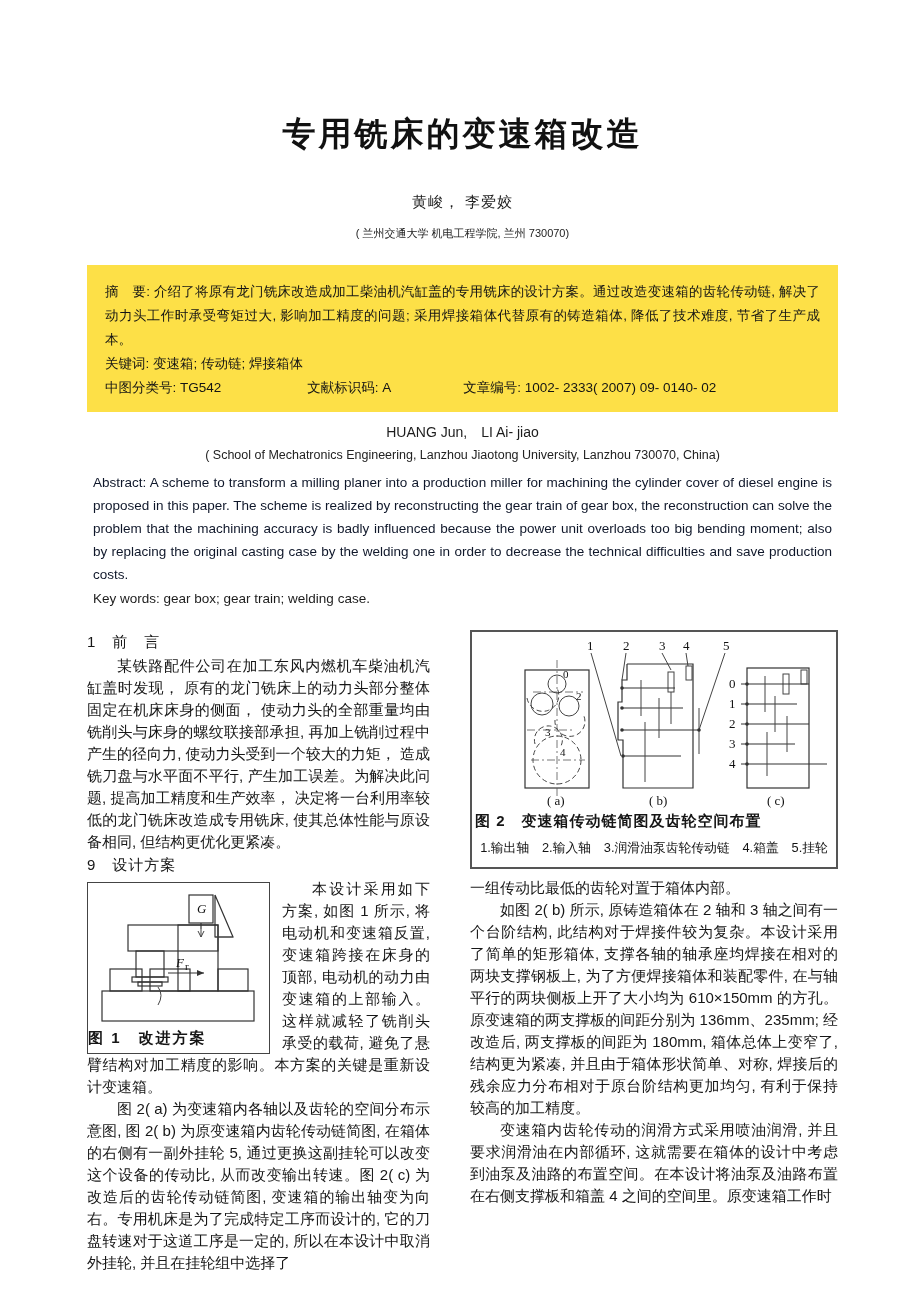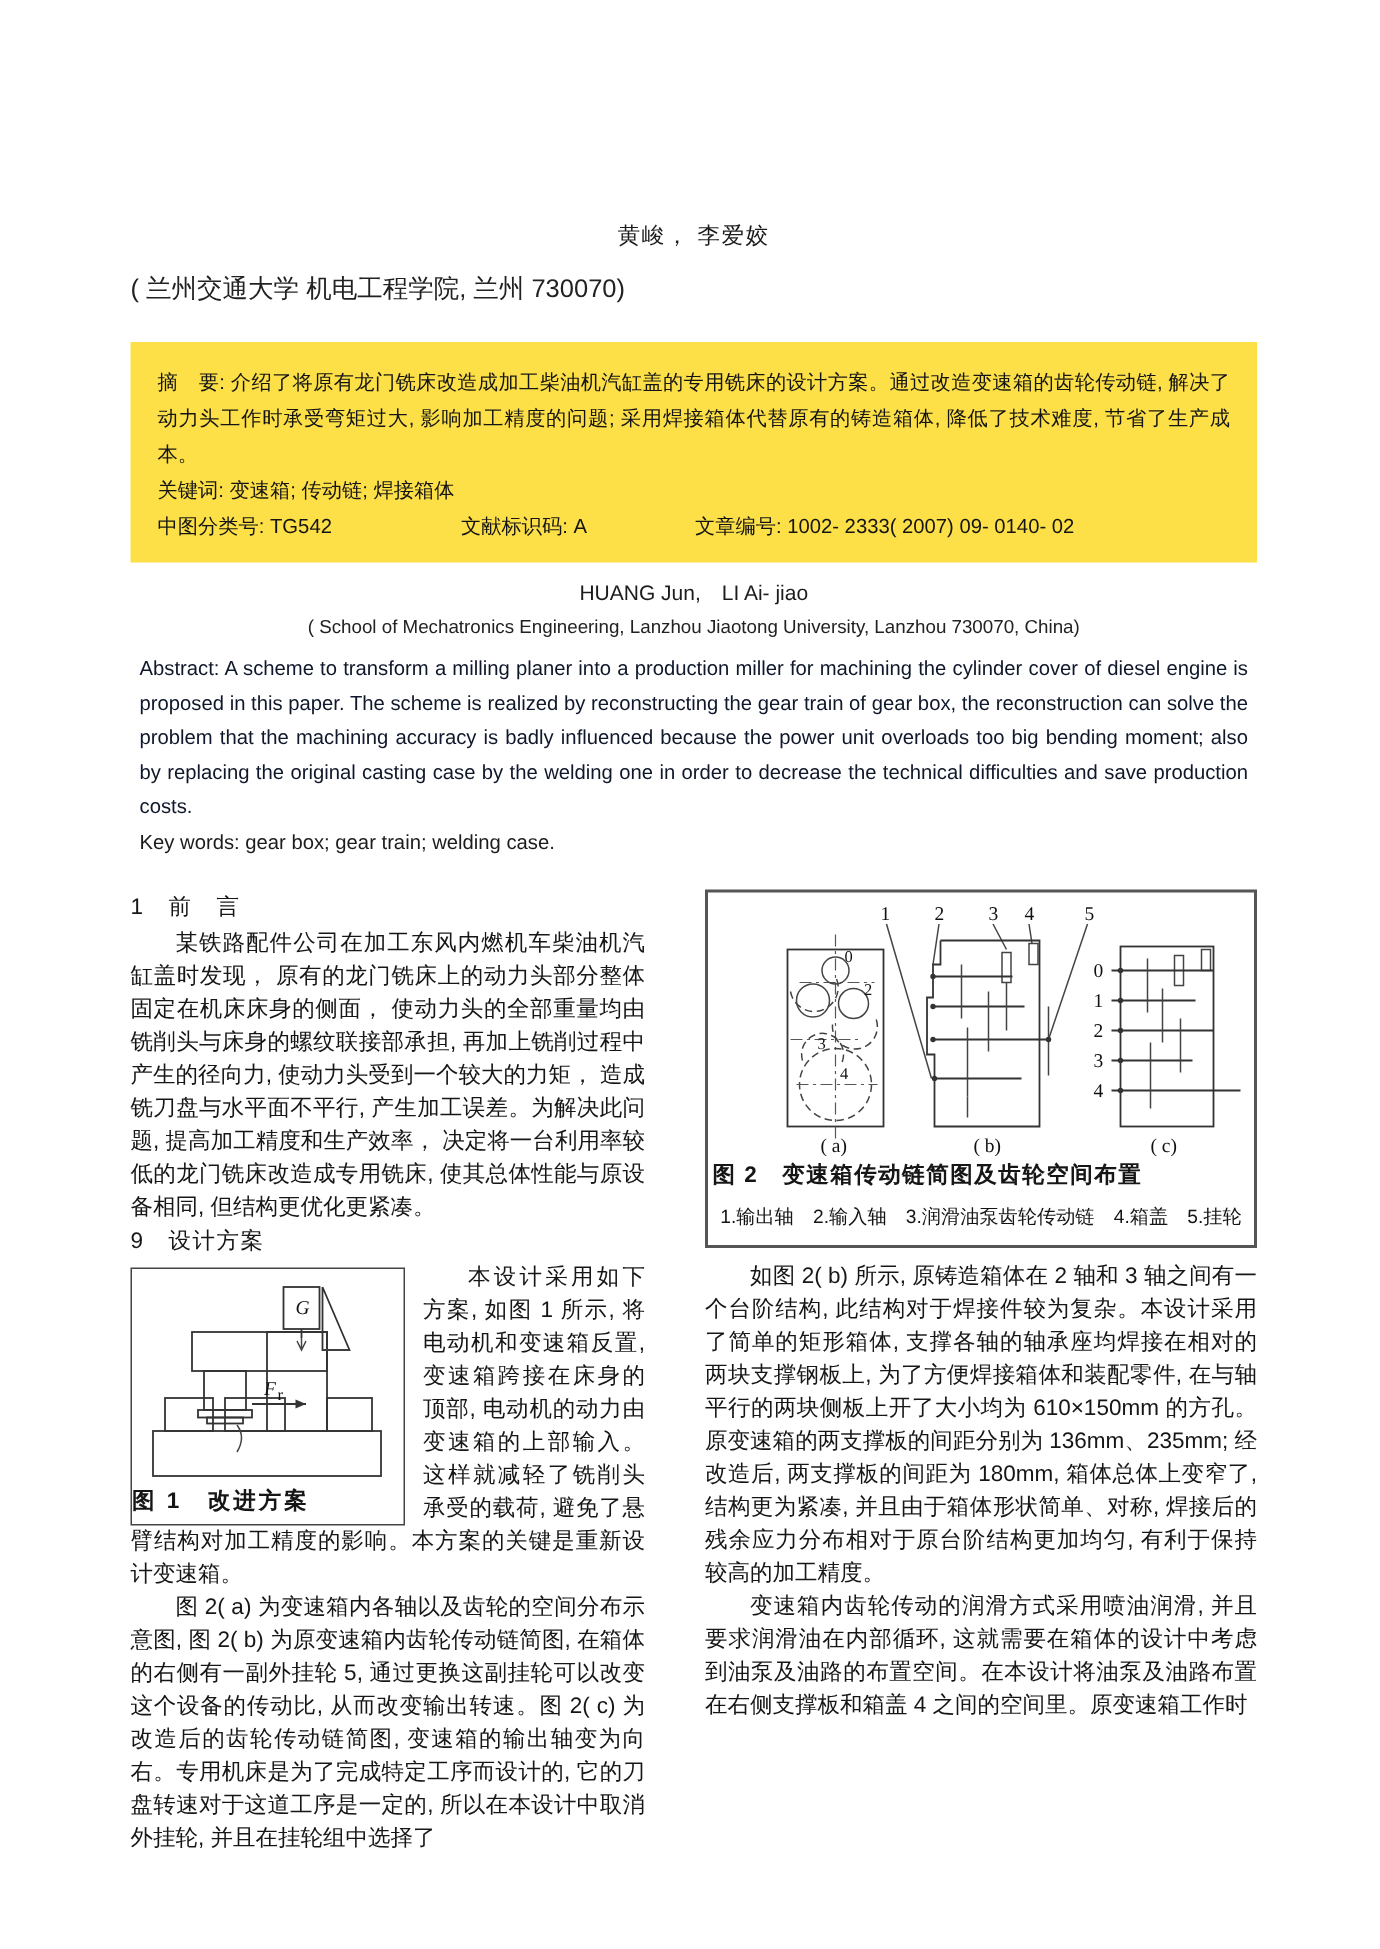--- a/index.html
+++ b/index.html
@@ -10,21 +10,21 @@
     -webkit-font-smoothing:antialiased;
     overflow:hidden;
   }
   .page{box-sizing:border-box;width:920px;height:1299px;padding:112px 82px 0 87px;}
 
   .paper-title{
     margin:0;text-align:center;font-size:33px;font-weight:bold;
     letter-spacing:3px;color:#111;
   }
   .authors-line{text-align:center;margin-top:36px;font-size:15px;letter-spacing:1px;}
-  .affiliation-line{text-align:left;margin-top:14px;font-size:17px;color:#222;}
+  .affiliation-line{text-align:center;margin-top:14px;font-size:11px;color:#222;}
 
   .abstract-box{
     margin-top:24px;background:#fde047;
     padding:15px 18px 12px 18px;
     font-size:13.5px;line-height:24px;text-align:justify;color:#141414;
   }
   .abstract-box p{margin:0;}
   .meta-row{display:flex;margin-top:0;}
   .meta-row span:nth-child(1){margin-right:86px;}
   .meta-row span:nth-child(2){margin-right:72px;}
@@ -69,20 +69,21 @@
   .cl{stroke:#555;stroke-width:0.8;fill:none;stroke-dasharray:8 3 2 3;}
   .figtext{font-family:"Liberation Serif","DejaVu Serif",serif;font-size:13px;fill:#111;}
   .figtext-sm{font-family:"Liberation Serif","DejaVu Serif",serif;font-size:11px;fill:#111;}
   .figtext-it{font-family:"Liberation Serif","DejaVu Serif",serif;font-style:italic;font-size:13px;fill:#111;}
 </style>
 </head>
 <body>
 
 <div class="page">
 
+  <h1 class="paper-title">专用铣床的变速箱改造</h1>
   <div class="authors-line">黄峻，  李爱姣</div>
   <div class="affiliation-line">( 兰州交通大学 机电工程学院, 兰州 730070)</div>
 
   <div class="abstract-box">
     <p>摘　要: 介绍了将原有龙门铣床改造成加工柴油机汽缸盖的专用铣床的设计方案。通过改造变速箱的齿轮传动链, 解决了动力头工作时承受弯矩过大, 影响加工精度的问题; 采用焊接箱体代替原有的铸造箱体, 降低了技术难度, 节省了生产成本。</p>
     <p>关键词: 变速箱; 传动链; 焊接箱体</p>
     <div class="meta-row">
       <span>中图分类号: TG542</span>
       <span>文献标识码: A</span>
       <span>文章编号: 1002- 2333( 2007) 09- 0140- 02</span>
@@ -224,18 +225,19 @@
           <text class="figtext" x="72" y="169">( a)</text>
           <text class="figtext" x="174" y="169">( b)</text>
           <text class="figtext" x="292" y="169">( c)</text>
         </svg>
         <figcaption>
           <div class="fig2-cap">图 2　变速箱传动链简图及齿轮空间布置</div>
           <div class="fig2-legend">1.输出轴　2.输入轴　3.润滑油泵齿轮传动链　4.箱盖　5.挂轮</div>
         </figcaption>
       </figure>
 
+      <p>一组传动比最低的齿轮对置于箱体内部。</p>
       <p class="indent">如图 2( b) 所示, 原铸造箱体在 2 轴和 3 轴之间有一个台阶结构, 此结构对于焊接件较为复杂。本设计采用了简单的矩形箱体,  支撑各轴的轴承座均焊接在相对的两块支撑钢板上, 为了方便焊接箱体和装配零件, 在与轴平行的两块侧板上开了大小均为 610×150mm 的方孔。原变速箱的两支撑板的间距分别为 136mm、235mm;  经改造后, 两支撑板的间距为 180mm, 箱体总体上变窄了, 结构更为紧凑, 并且由于箱体形状简单、对称, 焊接后的残余应力分布相对于原台阶结构更加均匀,  有利于保持较高的加工精度。</p>
       <p class="indent">变速箱内齿轮传动的润滑方式采用喷油润滑,  并且要求润滑油在内部循环,  这就需要在箱体的设计中考虑到油泵及油路的布置空间。在本设计将油泵及油路布置在右侧支撑板和箱盖 4 之间的空间里。原变速箱工作时</p>
     </div>
 
   </div>
 </div>
 
 </body></html>

